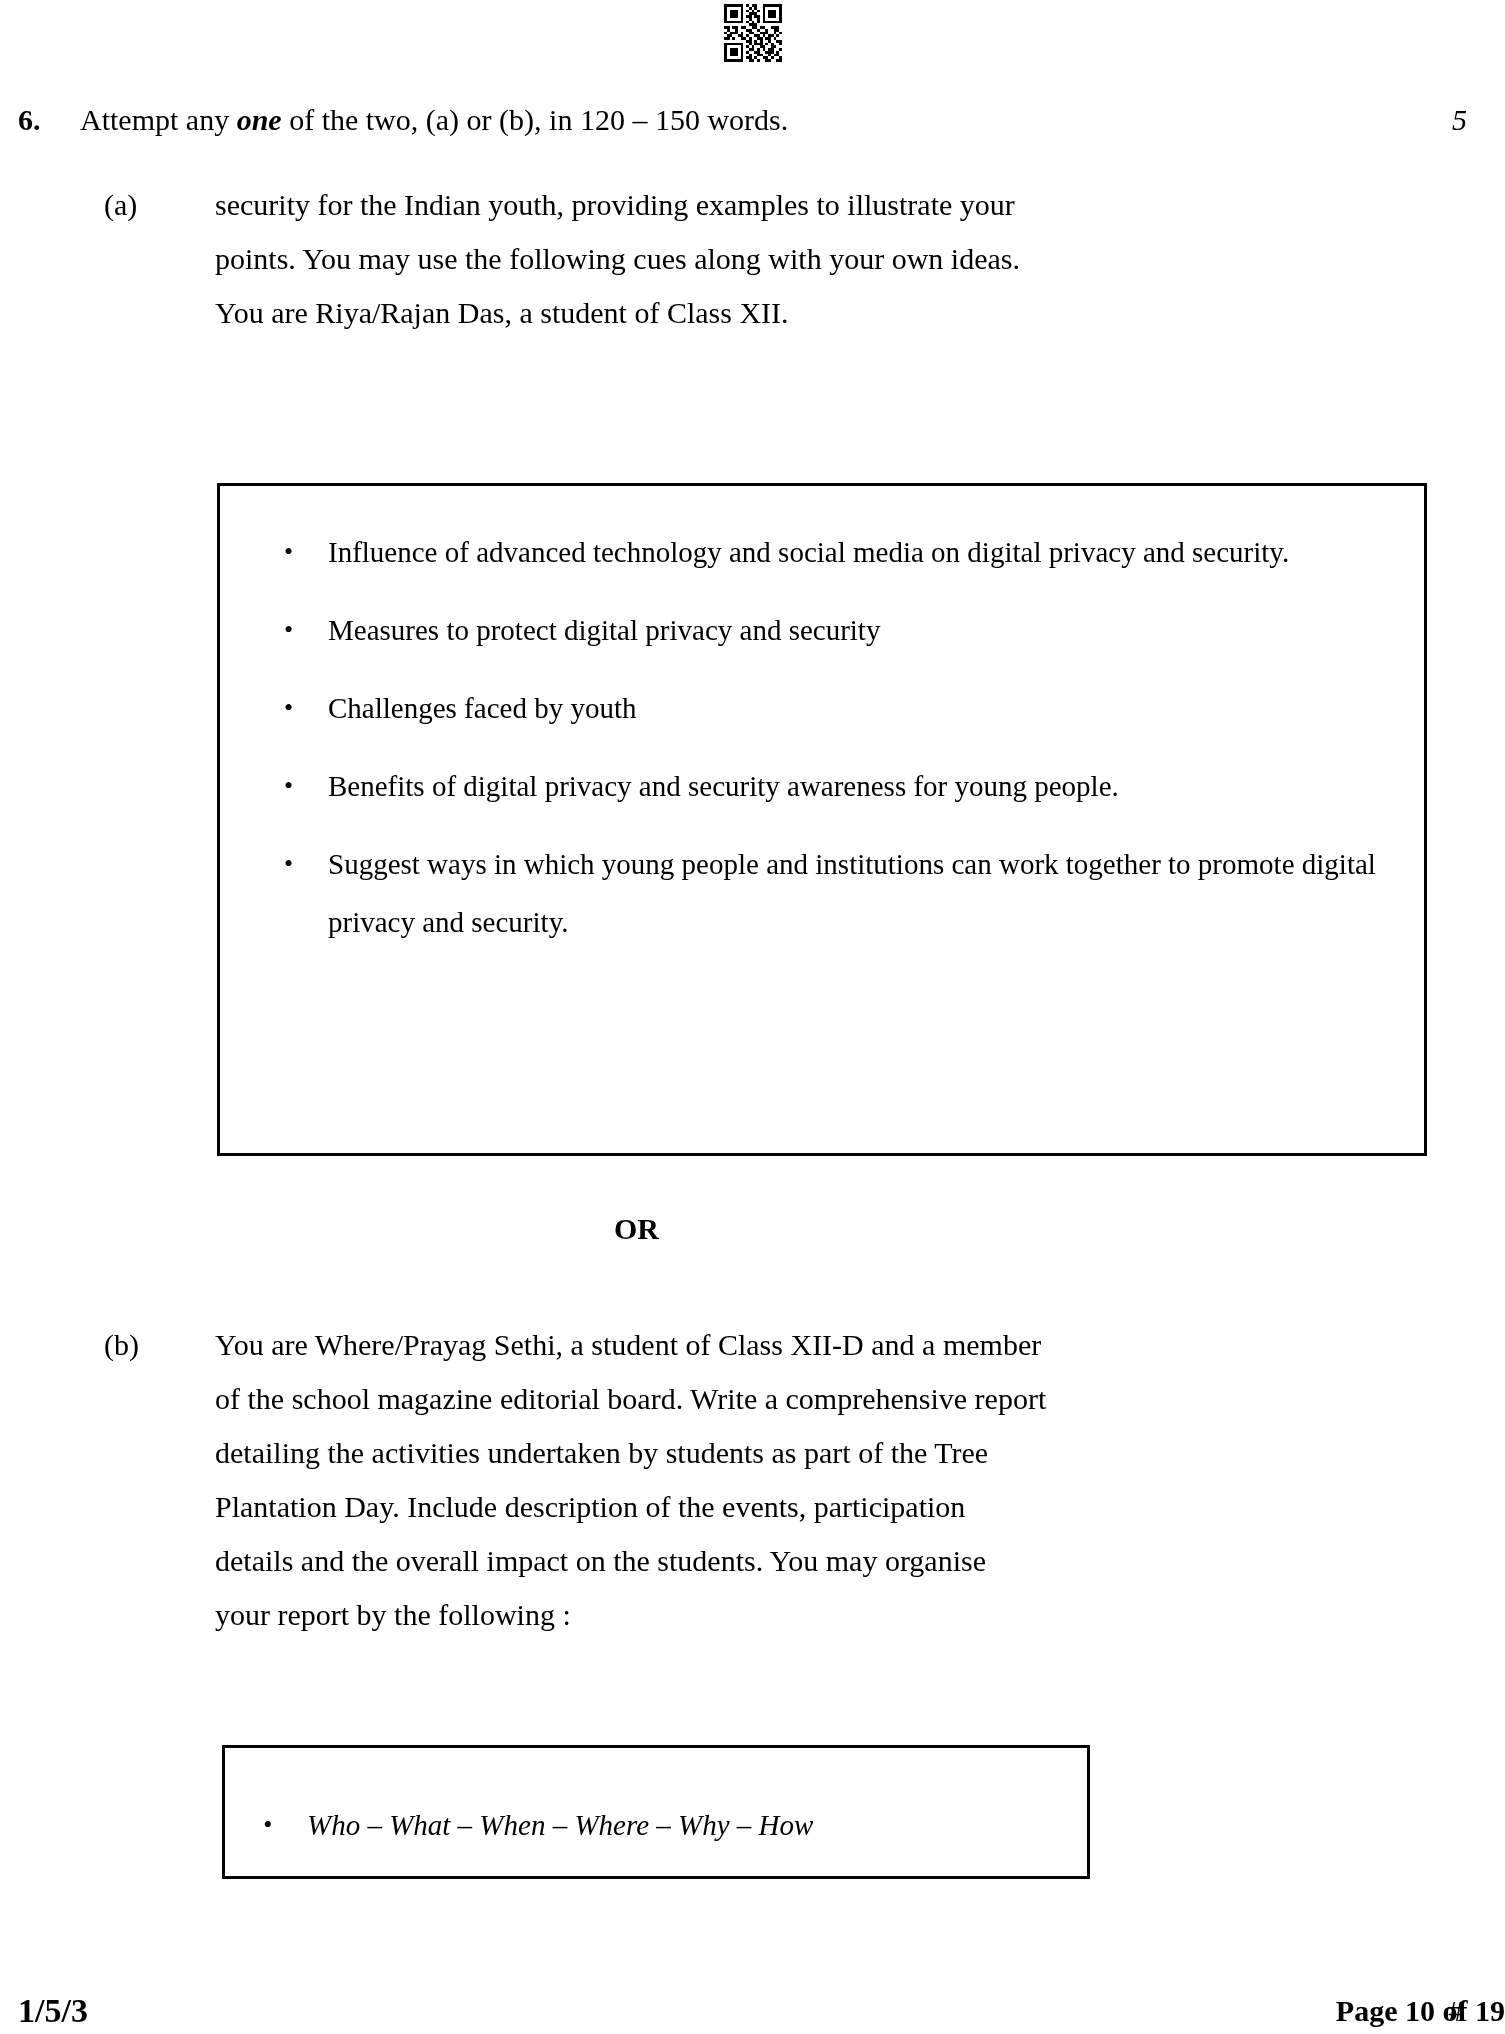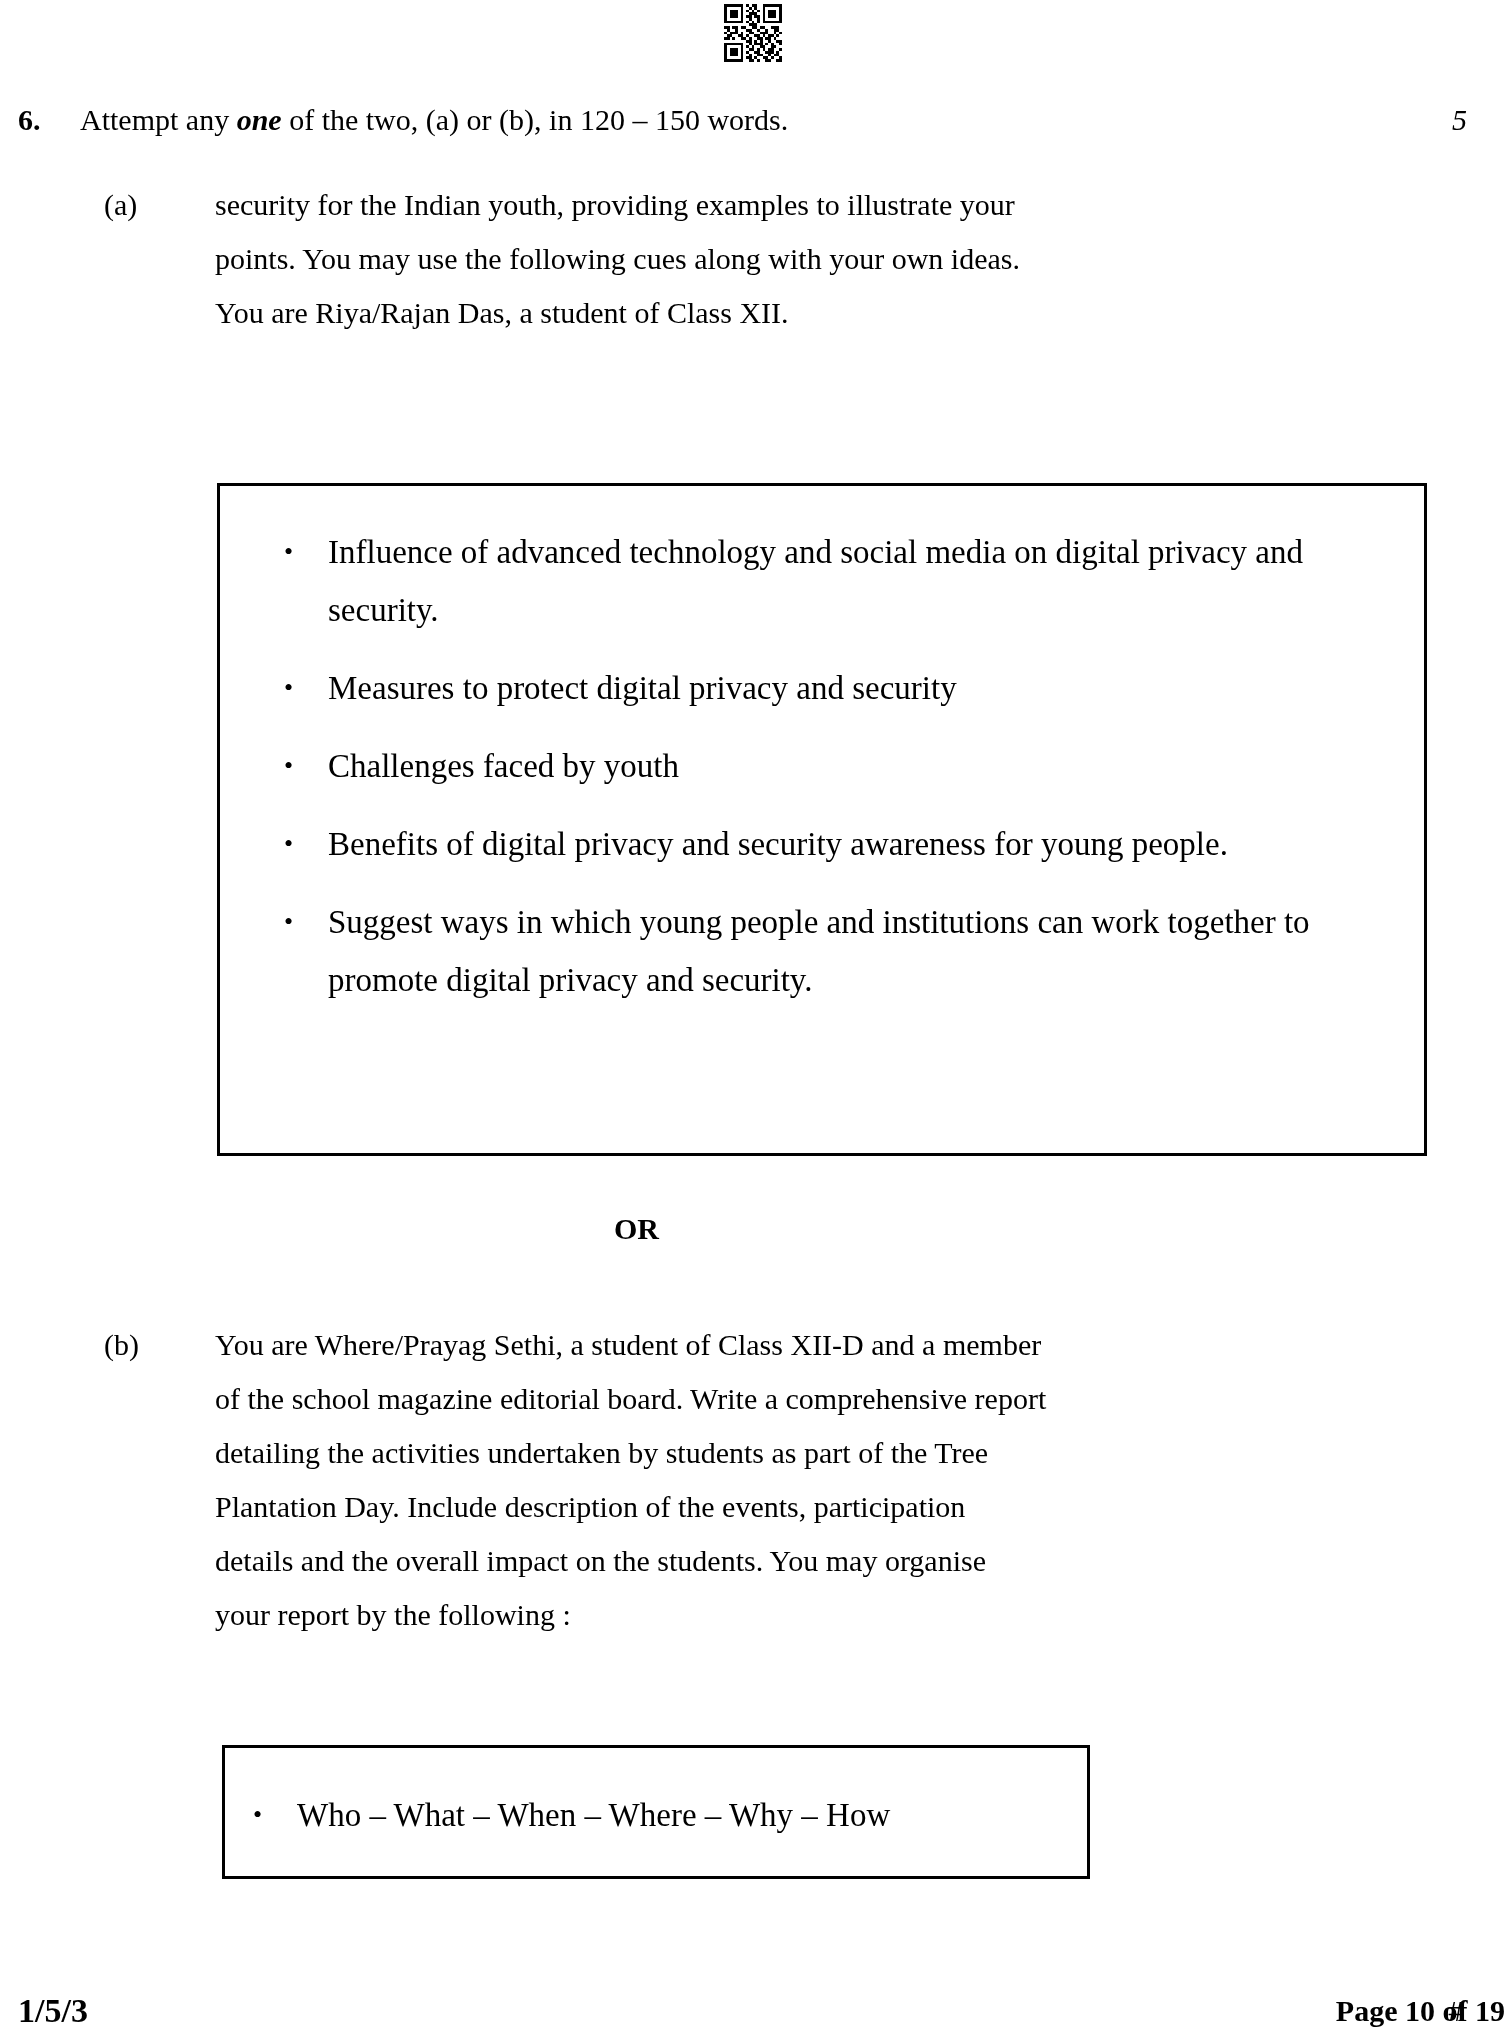--- a/index.html
+++ b/index.html
@@ -127,37 +127,38 @@
     list-style: none;
     margin: 0;
     padding: 0;
   }
   #cue-box-a ul.cues { padding: 37px 42px 0 42px; }
   #cue-box-b ul.cues { padding: 0; }
 
   li.cue {
     position: relative;
     padding-left: 66px;
-    font-size: 33px;
+    font-size: 29px;
     line-height: 58px;
     margin-bottom: 20px;
   }
   li.cue:last-child { margin-bottom: 0; }
   li.cue::before {
     content: "\2022";
     position: absolute;
     left: 22px;
     top: 0;
     font-size: 26px;
     line-height: 58px;
   }
   #cue-box-b li.cue {
     padding-left: 72px;
-    margin: 0;
+    margin: 10px;
     line-height: 134px;
+    font-style: italic;
   }
   #cue-box-b li.cue::before {
     left: 28px;
     line-height: 134px;
   }
 
   
   .or {
     position: absolute;
     left: 8px;

